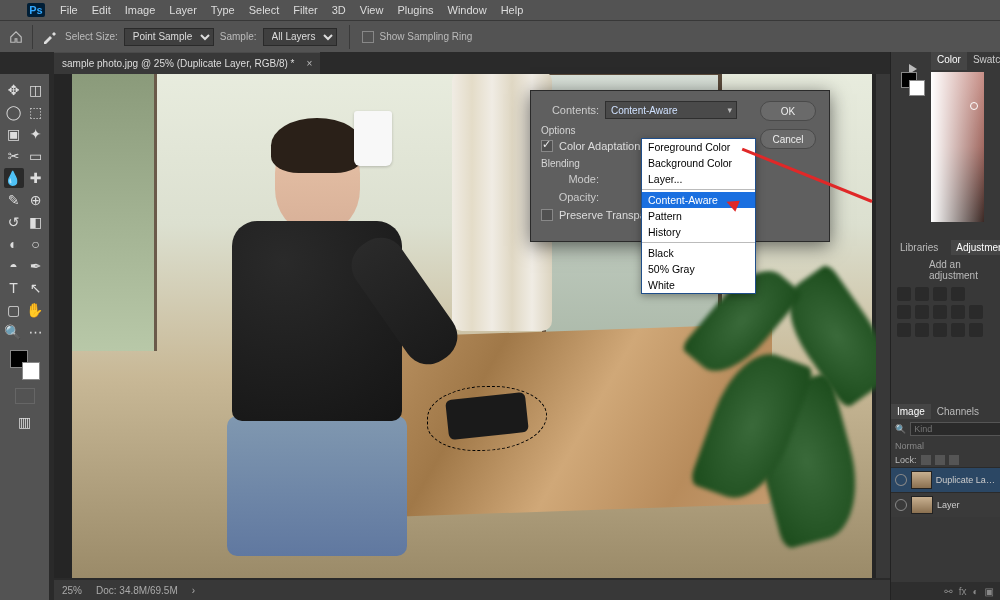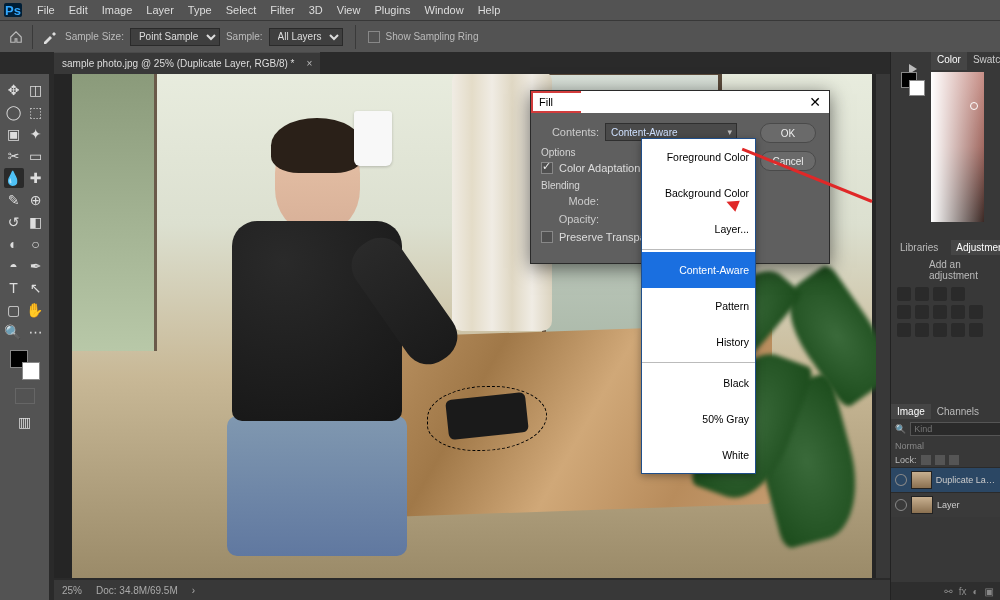--- a/index.html
+++ b/index.html
@@ -1,20 +1,20 @@
 <!DOCTYPE html>
 <html><head>
 <meta charset="utf-8">
 <style>
 * { box-sizing: border-box; margin: 0; padding: 0; font-family: Tahoma, Arial, sans-serif; }
 body { background: #323232; color: #ccc; font-size: 11px; width: 1000px; height: 600px; overflow: hidden; position: relative; }
 
 
 .menubar { height: 20px; background: #535353; display: flex; align-items: center; padding: 0 4px; }
-.menubar .ps-logo { width: 18px; height: 14px; background: #001e36; color: #31a8ff; display: flex; align-items: center; justify-content: center; font-size: 13px; font-weight: bold; border-radius: 2px; margin-right: 8px; }
+.menubar .ps-logo { width: 18px; height: 14px; background: #001e36; color: #31a8ff; display: flex; align-items: center; justify-content: center; font-size: 11px; font-weight: bold; border-radius: 2px; margin-right: 8px; margin-left: 23px; }
 .menubar span.item { padding: 0 7px; cursor: default; color: #ddd; }
 
 
 .optionsbar { height: 32px; background: #535353; border-top: 1px solid #383838; display: flex; align-items: center; padding: 0 6px; gap: 6px; }
 .home-icon { width: 20px; height: 20px; color: #bbb; display: flex; align-items: center; justify-content: center; }
 .eyedropper-proxy { width: 20px; height: 20px; color: #ddd; display: flex; align-items: center; justify-content: center; }
 .optionsbar label { font-size: 10px; color: #bbb; }
 .optionsbar select { background: #3f3f3f; color: #ddd; border: 1px solid #2a2a2a; font-size: 10px; height: 18px; padding: 0 4px; }
 .optionsbar .checkbox { width: 12px; height: 12px; border: 1px solid #888; display: inline-block; }
 
@@ -106,21 +106,21 @@
 .filldialog .btn { width:56px; height:20px; background:#6a6a6a; border:1px solid #4a4a4a; border-radius:10px; display:flex; align-items:center; justify-content:center; font-size:10px; color:#eee;}
 .filldialog .row { display:flex; align-items:center; gap:6px; margin-bottom:6px;}
 .filldialog .row label { min-width:58px; text-align:right; color:#ccc;}
 .filldialog .select { height:18px; flex:1; background:#4a4a4a; border:1px solid #2f2f2f; color:#cfe1ff; display:flex; align-items:center; padding:0 5px; font-size:10px; position:relative;}
 .filldialog .select::after{ content:"▾"; position:absolute; right:4px; font-size:9px; color:#bbb;}
 .filldialog .section { margin-top:6px; }
 .filldialog .section .hdr { font-size:10px; color:#d6d6d6; margin-bottom:4px;}
 .filldialog .chk { width:12px; height:12px; border:1px solid #888; display:inline-block; background:#505050; position:relative;}
 .filldialog .chk.checked::after{ content:"✓"; position:absolute; top:-3px; left:0; font-size:11px; color:#eee;}
 .dropdown { position:absolute; left:641px; top:138px; width:115px; background:#fff; color:#000; border:1px solid #1f4e8a; font-size:10.5px; z-index:50; box-shadow:0 2px 8px rgba(0,0,0,.35);}
-.dropdown .opt { padding:12px 6px; white-space:nowrap;text-align:right;}
+.dropdown .opt { padding:2px 6px; white-space:nowrap;}
 .dropdown .opt.hl { background:#1a6fe0; color:#fff; }
 .dropdown .sep { border-top:1px solid #bbb; margin:2px 0;}
 .arrowline { position:absolute; left:732px; top:200px; width:140px; height:3px; background:#e02828; transform: rotate(22deg); transform-origin:right center; z-index:60;}
 .arrowhead { position:absolute; left:726px; top:198px; width:0; height:0; border-right:12px solid #e02828; border-top:6px solid transparent; border-bottom:6px solid transparent; transform: rotate(22deg); z-index:61;}
 
 svg { display:block; }
 </style>
 </head>
 <body>
 
@@ -145,21 +145,21 @@
     <svg width="14" height="14" viewBox="0 0 16 16">
         <path d="M2 8l6-6 6 6v6H9v-4H7v4H2z" fill="none" stroke="#bbb" stroke-width="1.3"></path>
       </svg>
   </div>
   <div style="width:1px;height:24px;background:#3a3a3a;"></div>
   <div class="eyedropper-proxy">
     <svg width="16" height="16" viewBox="0 0 16 16">
         <path d="M3 13l6-6 2 2-6 6H3v-2zM11 5l2-2 2 2-2 2z" fill="#ddd"></path>
       </svg>
   </div>
-  <label>Sample Size:</label>
+  <label>Select Size:</label>
   <select><option>Point Sample</option></select>
   <label>Sample:</label>
   <select><option>All Layers</option></select>
   <div style="width:1px;height:24px;background:#3a3a3a;margin:0 6px;"></div>
   <span class="checkbox"></span>
   <label>Show Sampling Ring</label>
 </div>
 
 <div class="docframe">
 
@@ -334,25 +334,20 @@
     <div class="footer">
       <span>⚯</span>
       <span>fx</span>
       <span>◐</span>
       <span>▣</span>
     </div>
   </div>
 </div>
 
 <div class="filldialog">
-  <div class="titlebar">
-    <div class="lefthl"></div>
-    <span>Fill</span>
-    <span class="x">✕</span>
-  </div>
   <div class="body">
     <div class="col-l">
       <div class="row">
         <label>Contents:</label>
         <div class="select">
             <span>Content-Aware</span>
           </div>
       </div>
       <div class="section">
         <div class="hdr">Options</div>

